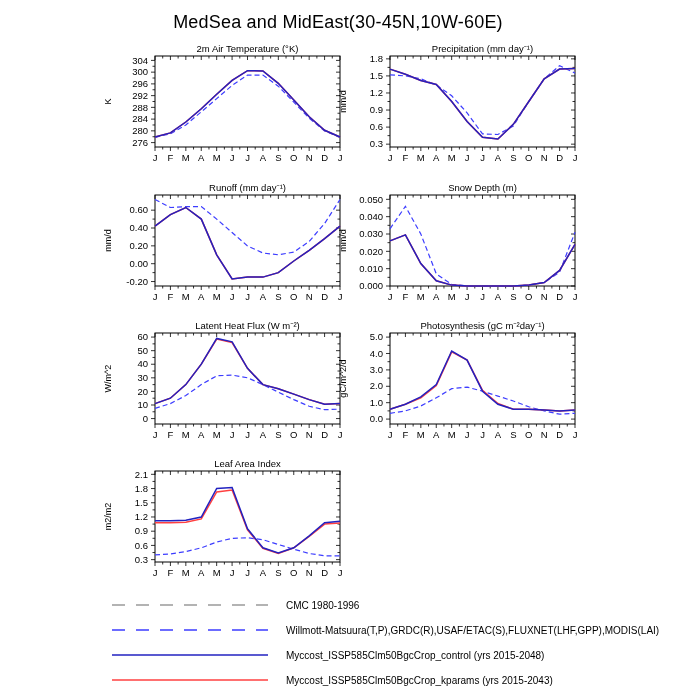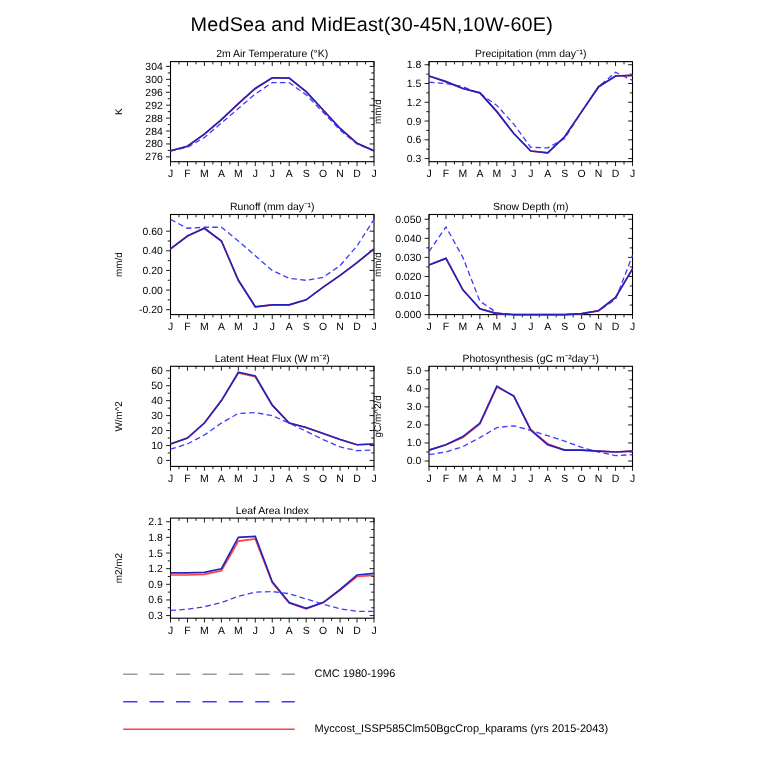--- a/index.html
+++ b/index.html
@@ -18,21 +18,21 @@
   .p3{left:330px;top:183px;}
   .p4{left:95px;top:321px;}
   .p5{left:330px;top:321px;}
   .p6{left:95px;top:459px;}
   .panel svg{width:262px;height:132px;display:block;}
   .panel svg text{font-family:"Liberation Sans",sans-serif;fill:#000;}
   .panel svg .tick{font-size:9.5px;}
   .panel svg .ptitle{font-size:9.5px;}
   .panel svg .ylab{font-size:9px;}
   .legend{position:absolute;left:110px;top:600px;width:580px;}
-  .legend-row{display:flex;align-items:center;height:25px;}
+  .legend-row{display:flex;height:25px;}
   .legend-row svg{width:160px;height:10px;flex:0 0 160px;display:block;}
   .legend-label{margin-left:16px;font-size:10px;white-space:nowrap;}
 </style>
 </head>
 <body>
 
 <div class="main-title">MedSea and MidEast(30-45N,10W-60E)</div>
 
 <div class="panel p0">
     <svg viewBox="0 0 262 132">
@@ -761,20 +761,27 @@
   <div class="legend-row">
     <svg>
         <line x1="2" y1="5" x2="158" y2="5" stroke="#9a9a9a" stroke-width="1.3" stroke-dasharray="13,11"></line>
       </svg>
     <span class="legend-label">CMC 1980-1996</span>
   </div>
   <div class="legend-row">
     <svg>
         <line x1="2" y1="5" x2="158" y2="5" stroke="#3d3dff" stroke-width="1.3" stroke-dasharray="13,11"></line>
       </svg>
+    <span class="legend-label">Willmott-Matsuura(T,P),GRDC(R),USAF/ETAC(S),FLUXNET(LHF,GPP),MODIS(LAI)</span>
+  </div>
+  <div class="legend-row">
+    <svg>
+        <line x1="2" y1="5" x2="158" y2="5" stroke="#2222c0" stroke-width="1.3"></line>
+      </svg>
+    <span class="legend-label">Myccost_ISSP585Clm50BgcCrop_control (yrs 2015-2048)</span>
   </div>
   <div class="legend-row">
     <svg>
         <line x1="2" y1="5" x2="158" y2="5" stroke="#ff4040" stroke-width="1.3"></line>
       </svg>
     <span class="legend-label">Myccost_ISSP585Clm50BgcCrop_kparams (yrs 2015-2043)</span>
   </div>
 </div>
 
 </body></html>

